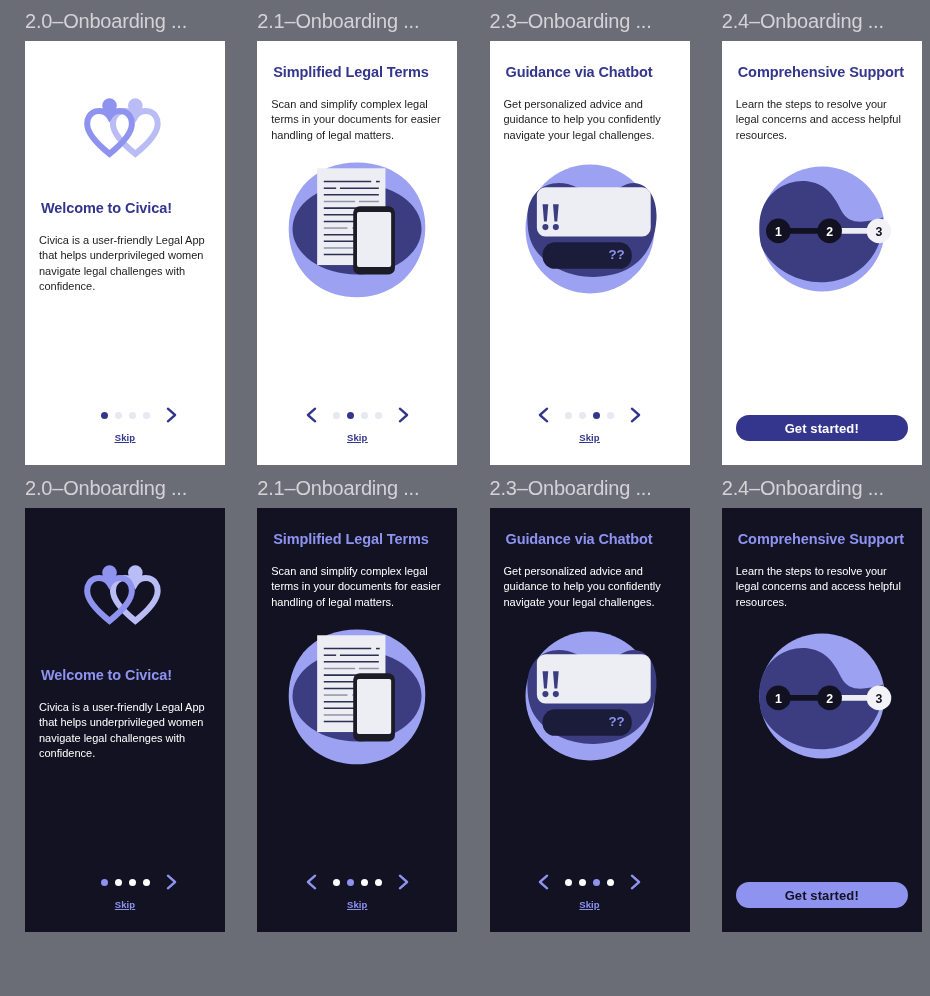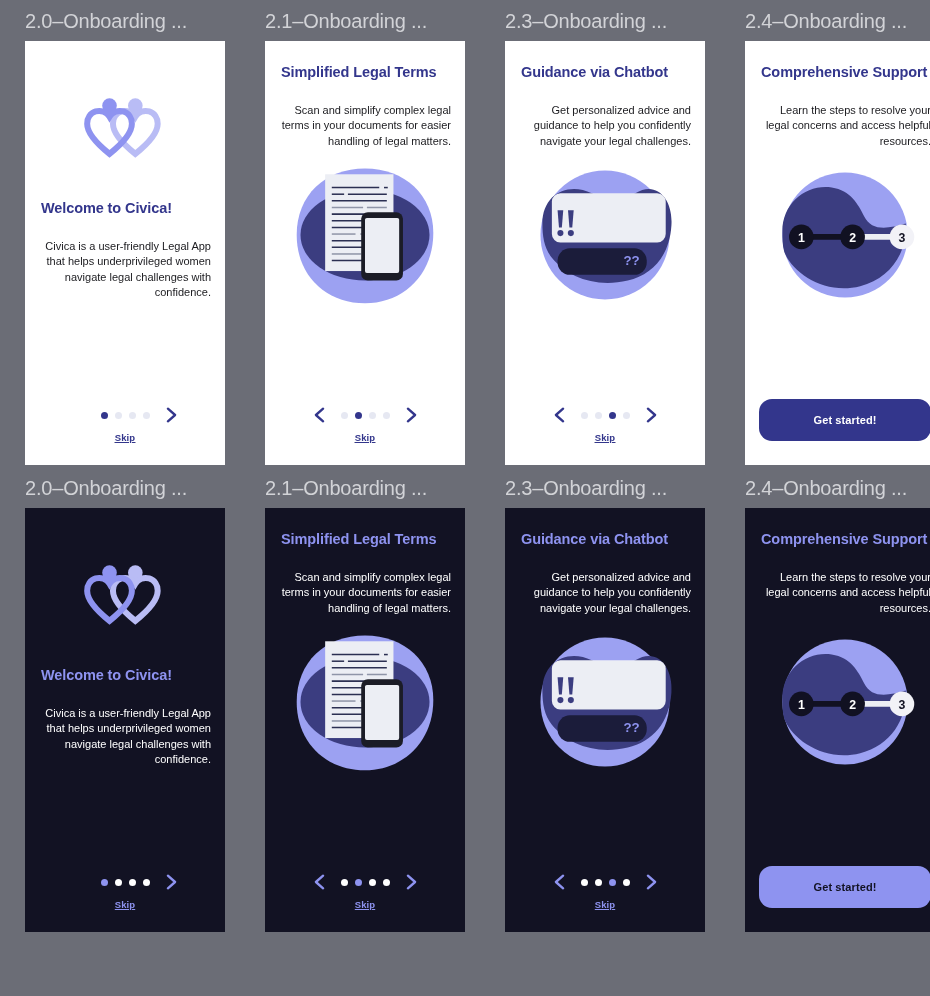--- a/index.html
+++ b/index.html
@@ -16,21 +16,21 @@
     width: 930px;
     height: 996px;
     padding: 8px 0 0 0;
     display: flex;
     flex-direction: column;
     gap: 10px;
   }
 
   .row {
     display: flex;
-    gap: 16px;
+    gap: 0px;
     padding-left: 25px;
   }
 
   .frame-col {
     width: 224px;
     margin-right: 24px;
     display: flex;
     flex-direction: column;
   }
   .frame-col:last-child { margin-right: 0; }
@@ -67,23 +67,23 @@
     width: 168px;
     margin-top: 22px;
     letter-spacing: -0.1px;
   }
   .light .s-title { color: #33368c; }
   .dark  .s-title { color: #8e93f0; }
 
   .s-body {
     font-size: 11px;
     line-height: 1.42;
-    text-align: right;
+    text-align: left;
     width: 172px;
-    margin-top: 20px;
+    margin-top: 14px;
   }
   .light .s-body { color: #1b1b1f; }
   .dark  .s-body { color: #ffffff; }
 
   
   .screen.welcome .s-title { margin-top: 12px; }
 
   
   .logo-wrap {
     margin-top: 56px;
@@ -139,26 +139,26 @@
     letter-spacing: 0.1px;
   }
   .light .skip { color: #33368c; }
   .dark  .skip { color: #8e93f0; }
 
   .cta {
     position: absolute;
     left: 14px;
     right: 14px;
     bottom: 24px;
-    height: 42px;
+    height: 26px;
     border-radius: 13px;
     display: flex;
     align-items: center;
     justify-content: center;
-    font-size: 11px;
+    font-size: 13px;
     font-weight: bold;
     letter-spacing: 0.1px;
     border: none;
     cursor: pointer;
     font-family: "Liberation Sans", sans-serif;
   }
   .light .cta { background: #33368c; color: #ffffff; }
   .dark  .cta { background: #8e93f0; color: #121223; }
 </style>
 </head>

